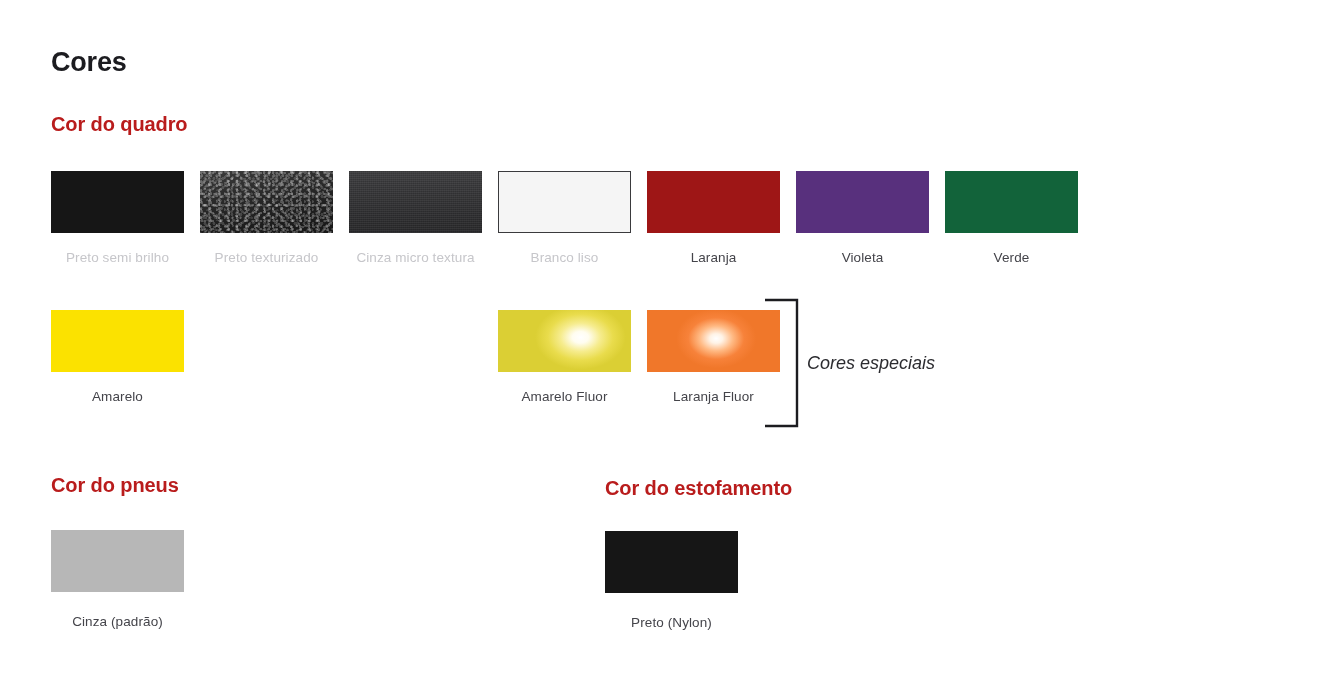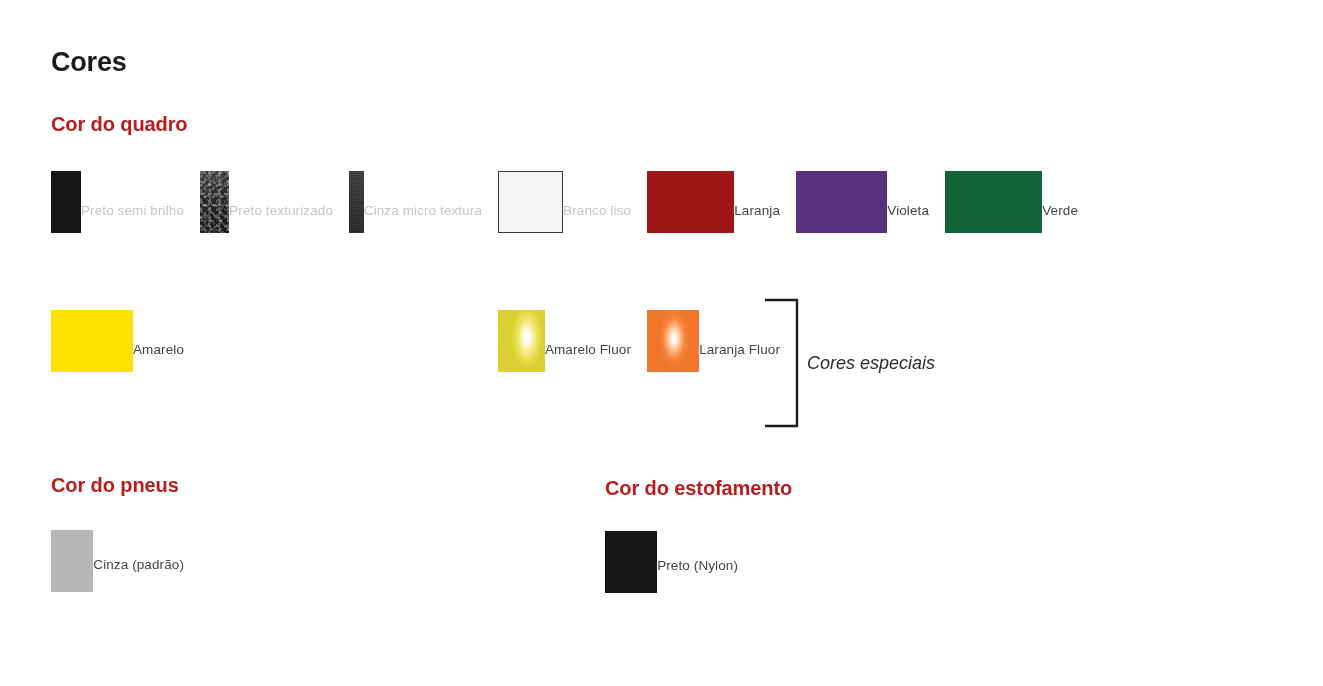--- a/index.html
+++ b/index.html
@@ -48,21 +48,21 @@
     left: 51px;
     display: flex;
     gap: 16px;
   }
   .row1 { top: 171px; }
   .row2 { top: 310px; }
 
   .swatch-cell {
     width: 133px;
     display: flex;
-    flex-direction: row;
+    flex-direction: column;
     align-items: center;
   }
   .swatch-cell.empty .swatch,
   .swatch-cell.empty .swatch-label { visibility: hidden; }
 
   .swatch {
     width: 133px;
     height: 62px;
     display: block;
   }
@@ -156,21 +156,21 @@
     font-style: italic;
     color: #2c2c30;
     white-space: nowrap;
   }
 
   
   .single-block { position: absolute; }
   .block-pneus       { left: 51px;  top: 530px; }
   .block-estofamento { left: 605px; top: 531px; }
 
-  .single-block .swatch-label { margin-top: 6px; text-align: right; }
+  .single-block .swatch-label { margin-top: 22px; text-align: right; }
 </style>
 </head>
 <body>
 
 <div class="page">
 
   <div class="title">Cores</div>
 
   <div class="subtitle subtitle-quadro">Cor do quadro</div>
 

